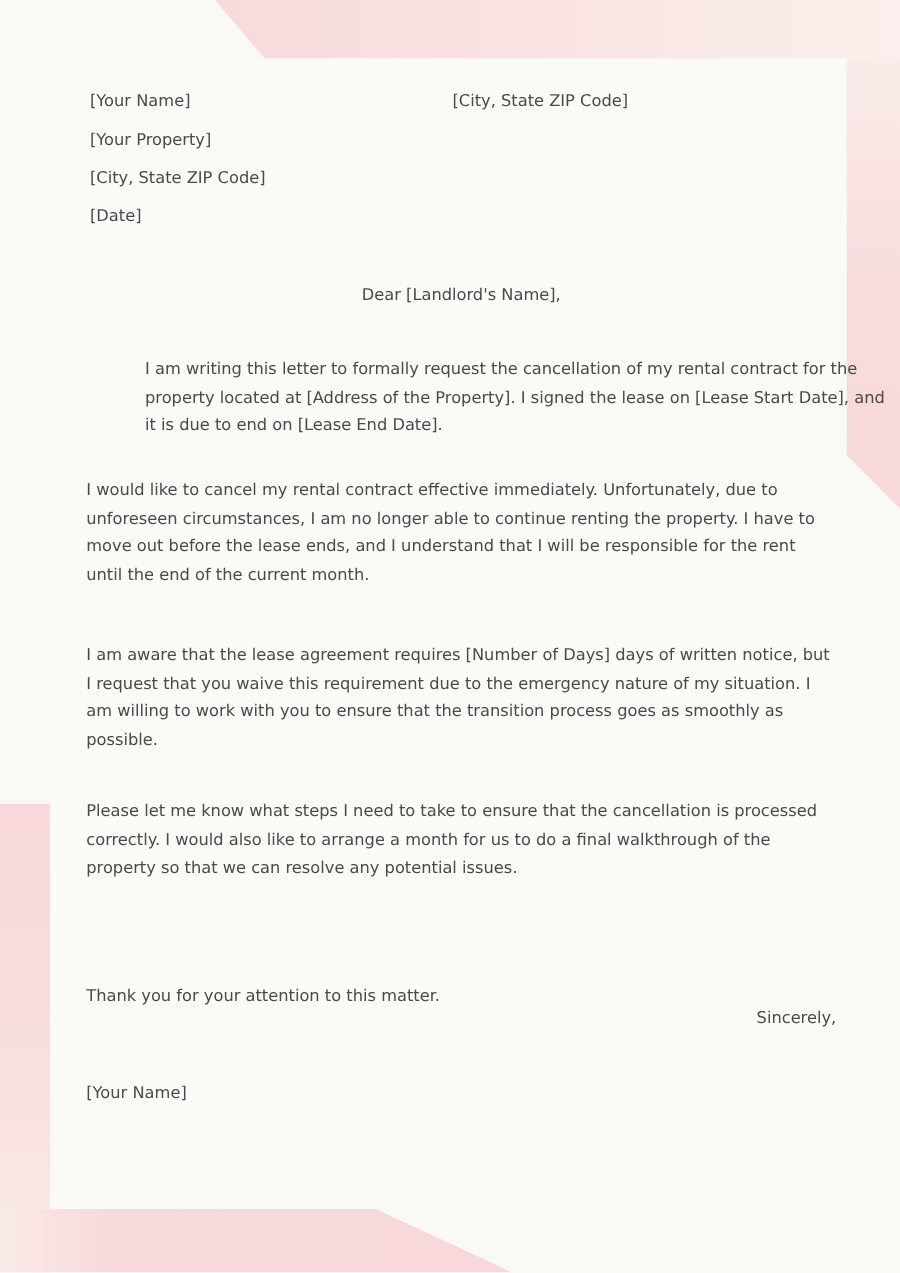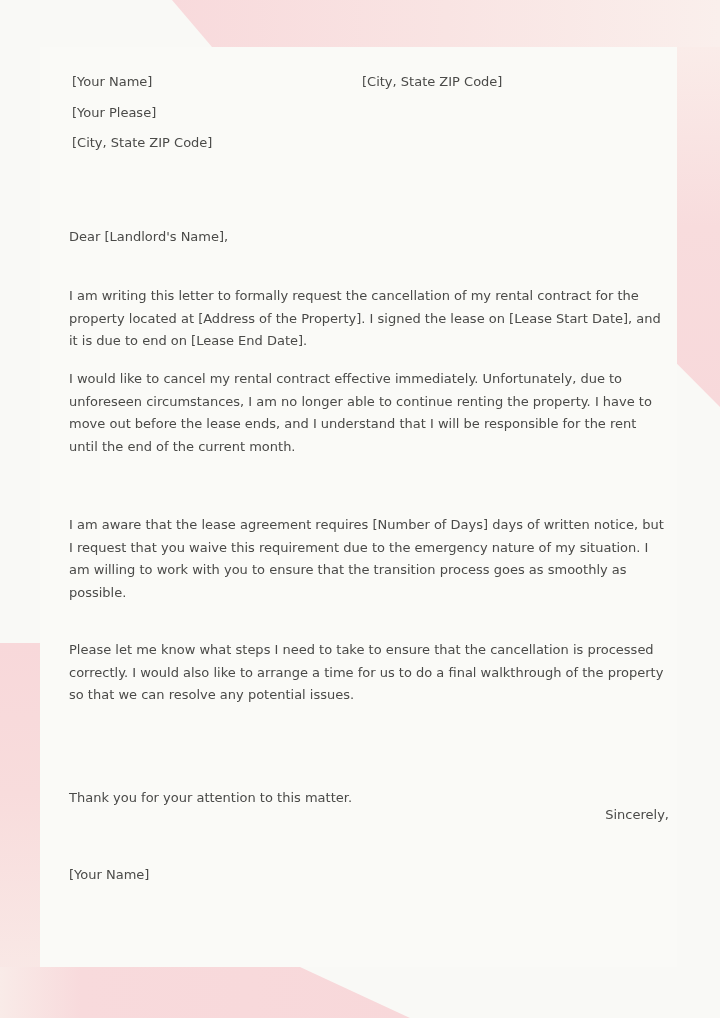--- a/index.html
+++ b/index.html
@@ -49,46 +49,47 @@
 
 <div class="deco deco-top"></div>
 <div class="deco deco-right"></div>
 <div class="deco deco-left"></div>
 <div class="deco deco-bottom"></div>
 
 <div class="card"></div>
 
 <div class="addr left">
   <div>[Your Name]</div>
-  <div>[Your Please]</div>
+  <div>[Your Property]</div>
   <div>[City, State ZIP Code]</div>
+  <div>[Date]</div>
 </div>
 
 <div class="addr right">
   <div>[City, State ZIP Code]</div>
 </div>
 
-<div class="body-text" style="top:226px;">
+<div class="body-text" style="top:226px;text-align:center;">
   <p>Dear [Landlord's Name],</p>
 </div>
 
-<div class="body-text" style="top:285px;">
+<div class="body-text" style="top:285px;margin-left:47px;">
   <p>I am writing this letter to formally request the cancellation of my rental contract for the property located at [Address of the Property]. I signed the lease on [Lease Start Date], and it is due to end on [Lease End Date].</p>
 </div>
 
-<div class="body-text" style="top:368px;">
+<div class="body-text" style="top:382px;">
   <p>I would like to cancel my rental contract effective immediately. Unfortunately, due to unforeseen circumstances, I am no longer able to continue renting the property. I have to move out before the lease ends, and I understand that I will be responsible for the rent until the end of the current month.</p>
 </div>
 
 <div class="body-text" style="top:514px;">
   <p>I am aware that the lease agreement requires [Number of Days] days of written notice, but I request that you waive this requirement due to the emergency nature of my situation. I am willing to work with you to ensure that the transition process goes as smoothly as possible.</p>
 </div>
 
 <div class="body-text" style="top:639px;">
-  <p>Please let me know what steps I need to take to ensure that the cancellation is processed correctly. I would also like to arrange a time for us to do a final walkthrough of the property so that we can resolve any potential issues.</p>
+  <p>Please let me know what steps I need to take to ensure that the cancellation is processed correctly. I would also like to arrange a month for us to do a final walkthrough of the property so that we can resolve any potential issues.</p>
 </div>
 
 <div class="body-text" style="top:743px;margin-top:44px;">
   <p>Thank you for your attention to this matter.</p>
 </div>
 
 <div class="body-text" style="top:804px;text-align:right;">
   <p>Sincerely,</p>
 </div>
 

